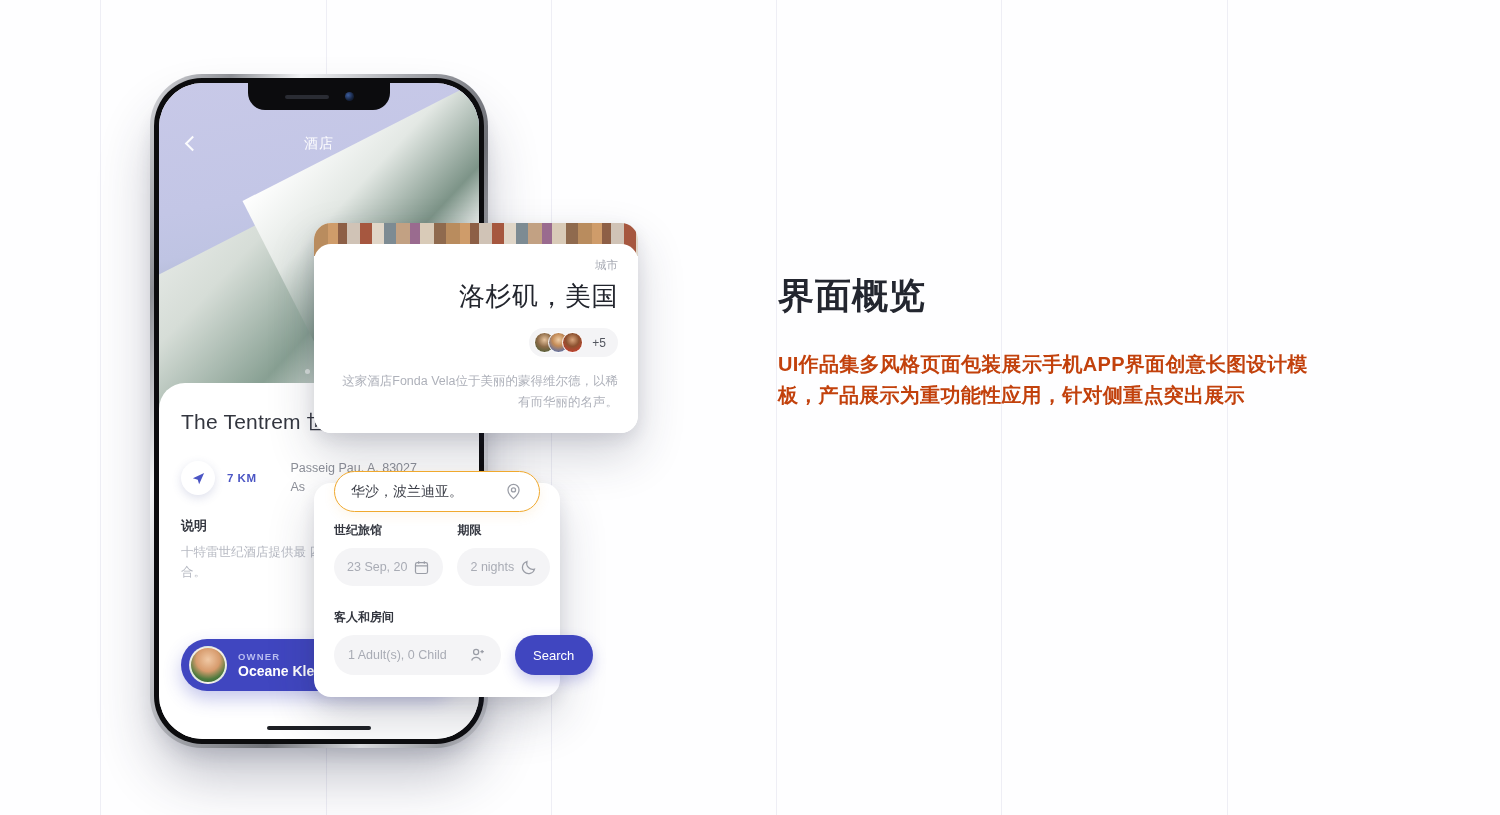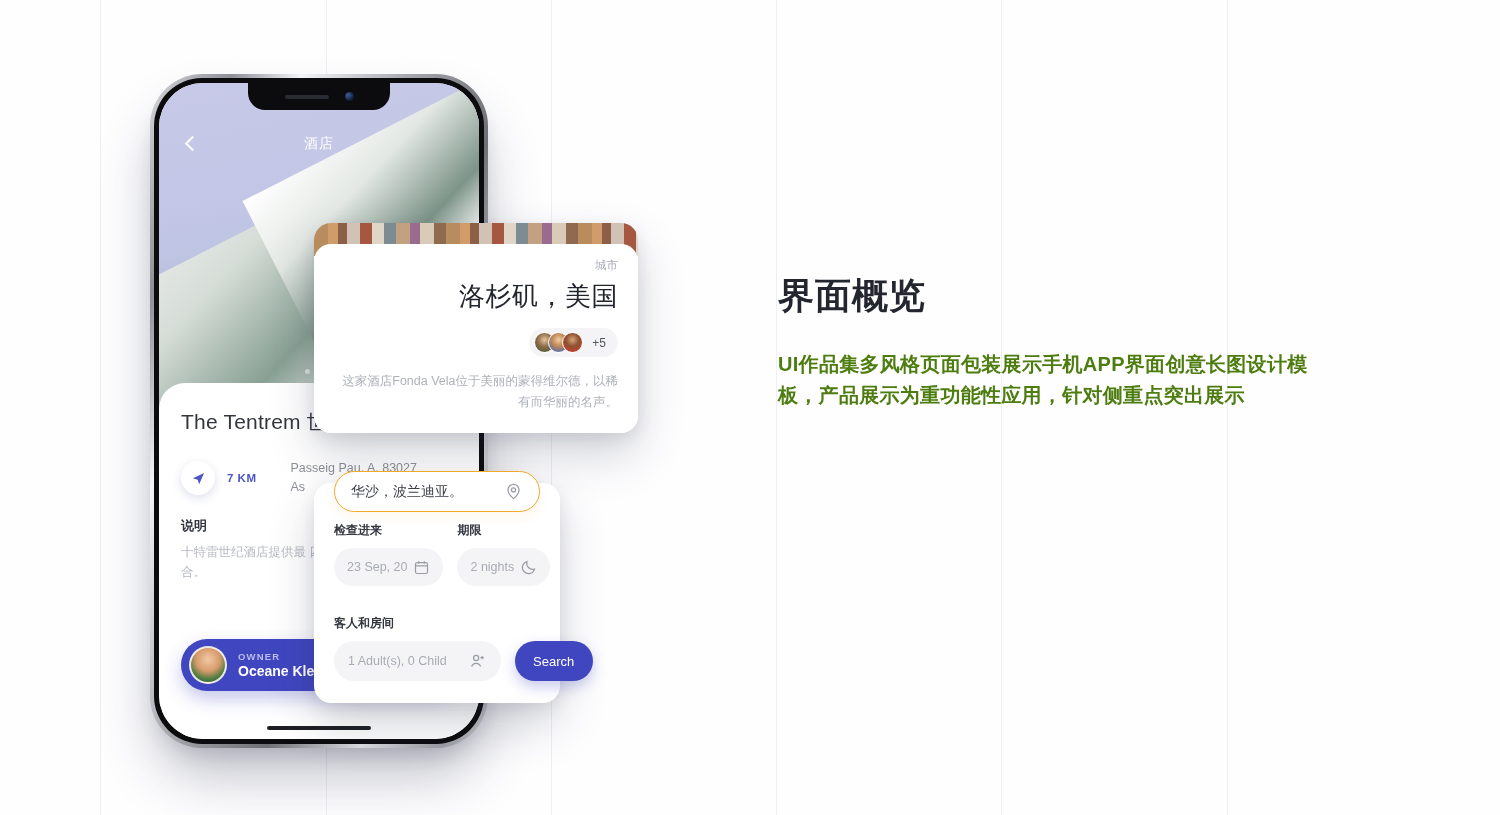--- a/index.html
+++ b/index.html
@@ -203,42 +203,42 @@
   }
   .loc-input .val { font-size: 14px; color: #3b3e47; flex: 1; }
   .field-label { font-size: 12px; font-weight: 700; color: #33363f; }
   .row2 { display: flex; gap: 14px; margin-top: -6px; }
   .col { flex: 1; }
   .pill-field {
     margin-top: 9px; height: 38px; border-radius: 19px; background: #f4f4f6;
     display: flex; align-items: center; padding: 0 13px; gap: 6px;
   }
   .pill-field .ph { font-size: 12.5px; color: #a9acb5; flex: 1; white-space: nowrap; }
-  .row3 { margin-top: 29px; }
+  .row3 { margin-top: 23px; }
   .row3-fields { display: flex; align-items: center; gap: 14px; margin-top: 9px; }
   .guest-field {
     flex: 1; height: 40px; border-radius: 20px; background: #f4f4f6;
     display: flex; align-items: center; padding: 0 14px; gap: 22px;
   }
   .guest-field .ph { font-size: 12.5px; color: #a9acb5; flex: 1; white-space: nowrap; }
   .search-btn {
     width: 78px; height: 40px; border-radius: 20px; background: #4046c0;
     color: #ffffff; font-size: 13px; border: none; cursor: pointer;
     font-family: inherit; flex: none;
     box-shadow: 0 6px 14px rgba(64,70,192,.28);
   }
 
   
   .text-panel { position: absolute; left: 778px; top: 272px; width: 530px; }
   .panel-head {
     font-size: 36px; font-weight: 700; color: #23262f; letter-spacing: 1px;
   }
   .panel-body {
     margin-top: 28px; font-size: 20px; font-weight: 700; line-height: 31px;
-    color: #4d7c0f; letter-spacing: .3px;
+    color: #c2410c; letter-spacing: .3px;
   }
 
   svg { display: block; }
 </style>
 </head>
 <body>
 
 <div id="page">
 
   <div class="grid-layer">
@@ -340,21 +340,21 @@
       <span>
         <svg width="19" height="19" viewBox="0 0 24 24" fill="none" stroke="#9a9da6" stroke-width="1.6">
           <path d="M12 21s7-6 7-11a7 7 0 1 0-14 0c0 5 7 11 7 11z"></path>
           <circle cx="12" cy="10" r="2.6"></circle>
         </svg>
       </span>
     </div>
 
     <div class="row2">
       <div class="col">
-        <div class="field-label">检查进来</div>
+        <div class="field-label">世纪旅馆</div>
         <div class="pill-field">
           <div class="ph">23 Sep, 20</div>
           <span>
             <svg width="17" height="17" viewBox="0 0 24 24" fill="none" stroke="#9a9da6" stroke-width="1.7">
               <rect x="3.5" y="5" width="17" height="15.5" rx="2.6"></rect>
               <path d="M3.5 9.6h17M8 3v3.6M16 3v3.6"></path>
             </svg>
           </span>
         </div>
       </div>

